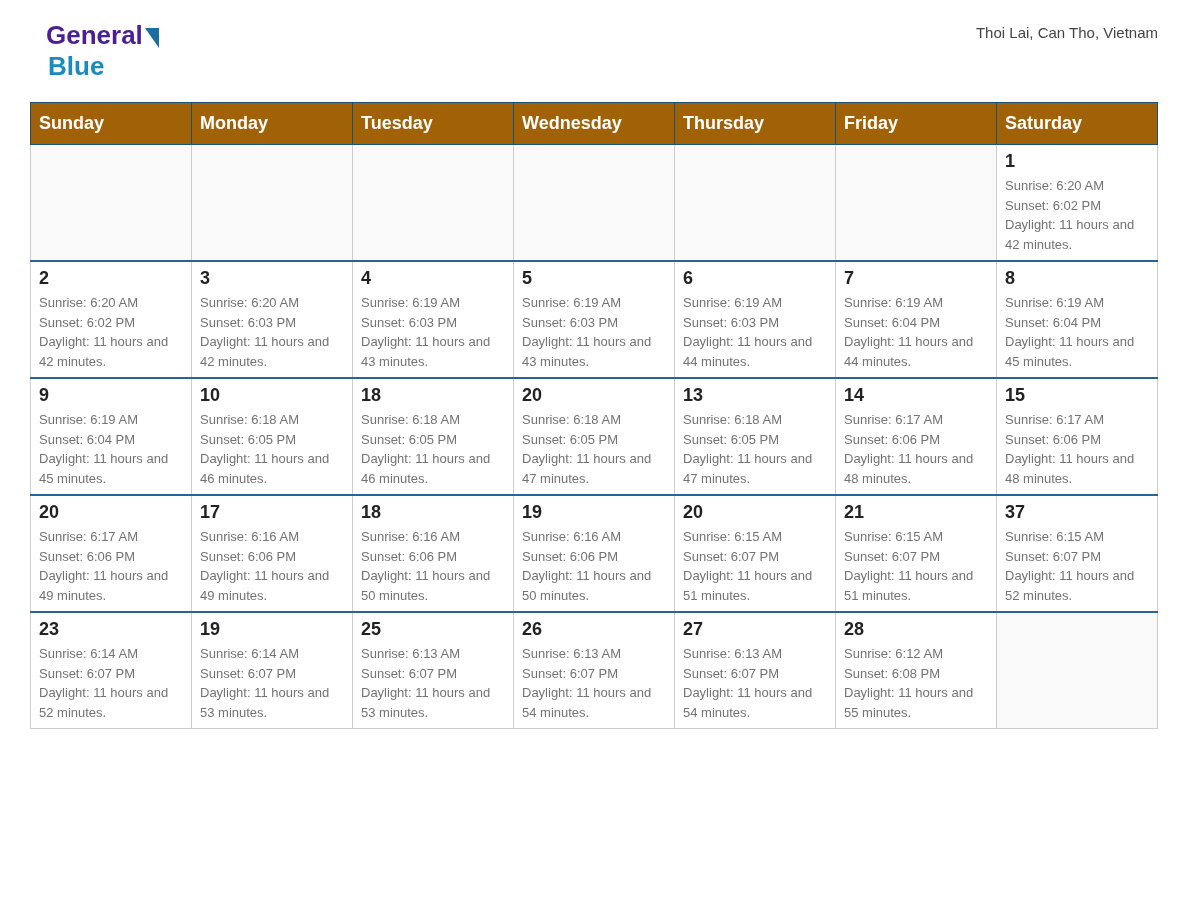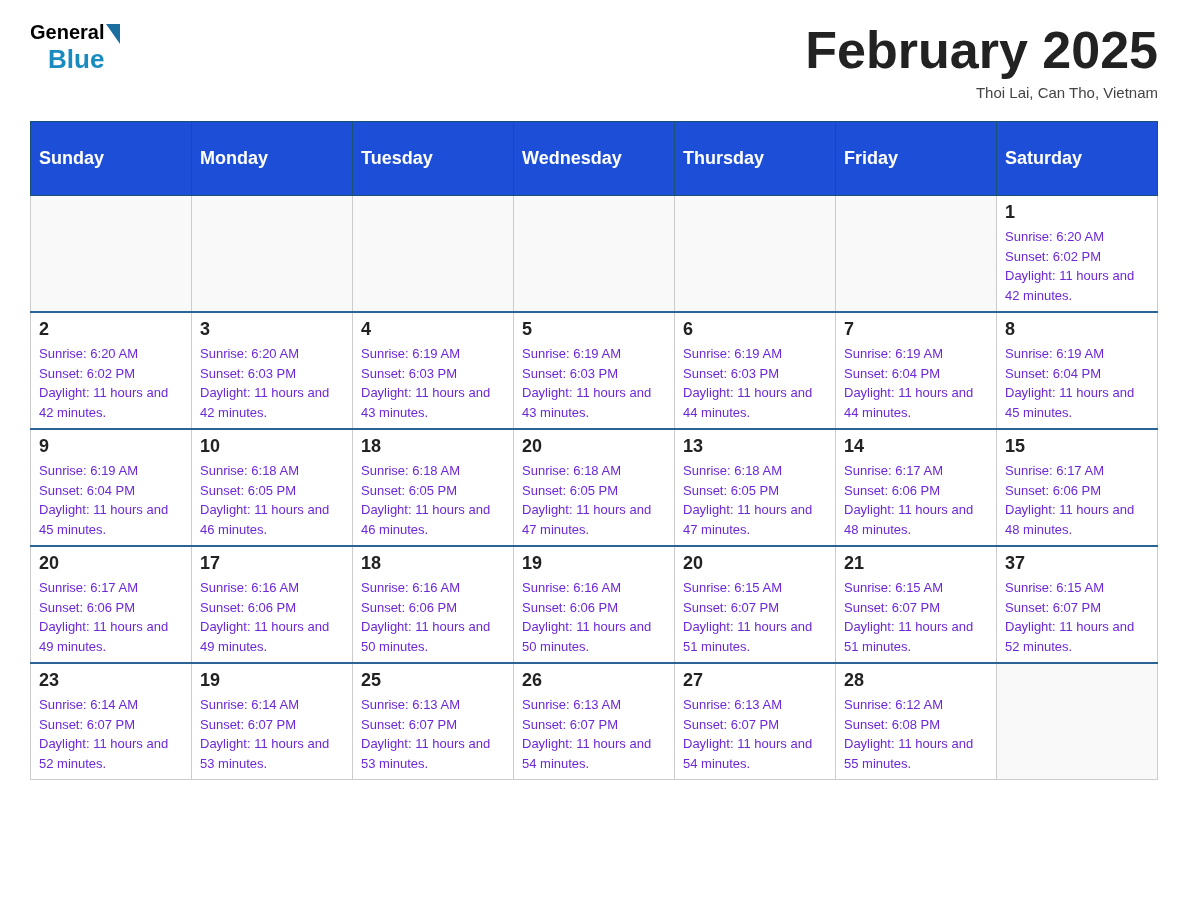--- a/index.html
+++ b/index.html
@@ -19,23 +19,24 @@
     .logo {
       display: flex;
       flex-direction: column;
       align-items: flex-start;
     }
     .logo-top {
       display: flex;
       align-items: center;
     }
     .logo-general {
-      font-size: 20px;
-      font-weight: bold;
-      color: #000000;
+      font-size: 26px;
+      font-weight: bold;
+      color: #4c1d95;
+      margin-left: 16px;
     }
     .logo-arrow {
       width: 0;
       height: 0;
       border-left: 14px solid transparent;
       border-right: 0px solid transparent;
       border-top: 20px solid #1a6fa0;
       margin-left: 2px;
       margin-top: 4px;
     }
@@ -57,25 +58,25 @@
       font-size: 15px;
       color: #444;
       margin-top: 4px;
     }
     .calendar {
       width: 100%;
       border-collapse: collapse;
       border: 1px solid #aaa;
     }
     .calendar th {
-      background-color: #1d4ed8;
+      background-color: #a16207;
       color: #fff;
       font-size: 18px;
       font-weight: bold;
-      padding: 26px 8px;
+      padding: 10px 8px;
       text-align: left;
       border: 1px solid #1a5276;
     }
     .calendar td {
       vertical-align: top;
       border: 1px solid #ccc;
       padding: 6px 8px;
       width: calc(100% / 7);
       min-height: 100px;
       font-size: 13px;
@@ -83,42 +84,41 @@
     }
     .day-num {
       font-size: 18px;
       font-weight: bold;
       color: #222;
       margin-bottom: 4px;
     }
     .day-info {
       font-size: 13px;
       line-height: 1.5;
-      color: #6d28d9;
+      color: #737373;
     }
     .empty-cell {
       background: #f9f9f9;
     }
     .row-border-top td {
       border-top: 2px solid #2a6496;
     }
   </style>
 </head>
 <body>
 
 <div class="header">
   <div class="logo">
     <div class="logo-top">
       <span class="logo-general">General</span>
       <div class="logo-arrow"></div>
     </div>
     <span class="logo-bottom">Blue</span>
   </div>
   <div class="title-block">
-    <div class="month-year">February 2025</div>
     <div class="location">Thoi Lai, Can Tho, Vietnam</div>
   </div>
 </div>
 
 <table class="calendar">
   <thead>
     <tr>
       <th>Sunday</th>
       <th>Monday</th>
       <th>Tuesday</th>

